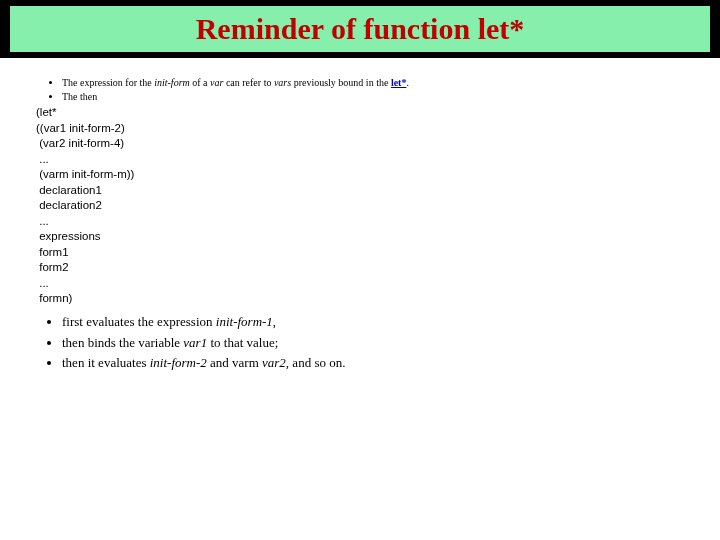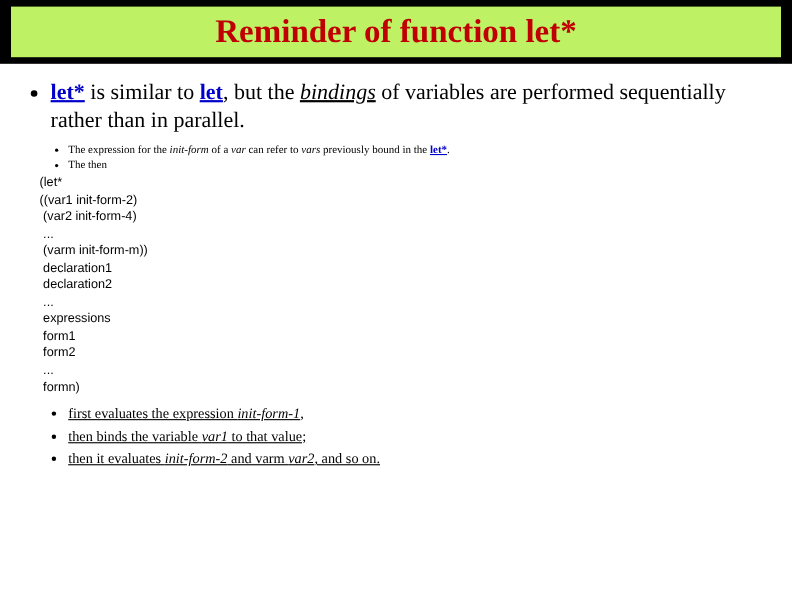--- a/index.html
+++ b/index.html
@@ -18,21 +18,21 @@
     height: 58px;
     background: #000;
     position: relative;
   }
   .title-yellow-box {
     position: absolute;
     left: 10px;
     top: 6px;
     width: 700px;
     height: 46px;
-    background: #bef264;
+    background: #86efac;
     display: flex;
     align-items: center;
     justify-content: center;
   }
   .title-text {
     font-size: 30px;
     font-weight: bold;
     color: #c00000;
   }
   .content {
@@ -65,41 +65,35 @@
     color: #000;
     white-space: pre;
     margin: 2px 0 6px 14px;
   }
   .after-bullets {
     margin: 0 0 8px 0;
     padding-left: 40px;
     list-style: disc;
     font-size: 13px;
     line-height: 1.45;
-    text-decoration: underline;
   }
   .after-bullets li { margin-bottom: 2px; }
   .gap { height: 6px; }
 </style>
 </head>
 <body>
 
 <div class="title-bar">
   <div class="title-yellow-box">
     <span class="title-text">Reminder of function let*</span>
   </div>
 </div>
 
 <div class="content">
 
-  <ul class="main-bullet">
-    <li>
-      <a class="kw" href="#">let*</a><span> is similar to </span><a class="kw" href="#">let</a><span>, but the </span><span class="ital under">bindings</span><span> of variables are performed sequentially rather than in parallel.</span>
-    </li>
-  </ul>
 
   <ul class="sub-bullets">
     <li>
       <span>The expression for the </span><span class="ital">init-form</span><span> of a </span><span class="ital">var</span><span> can refer to </span><span class="ital">vars</span><span> previously bound in the </span><a class="kw" href="#">let*</a><span>.</span>
     </li>
     <li>
       <span>The then</span>
     </li>
   </ul>
 

